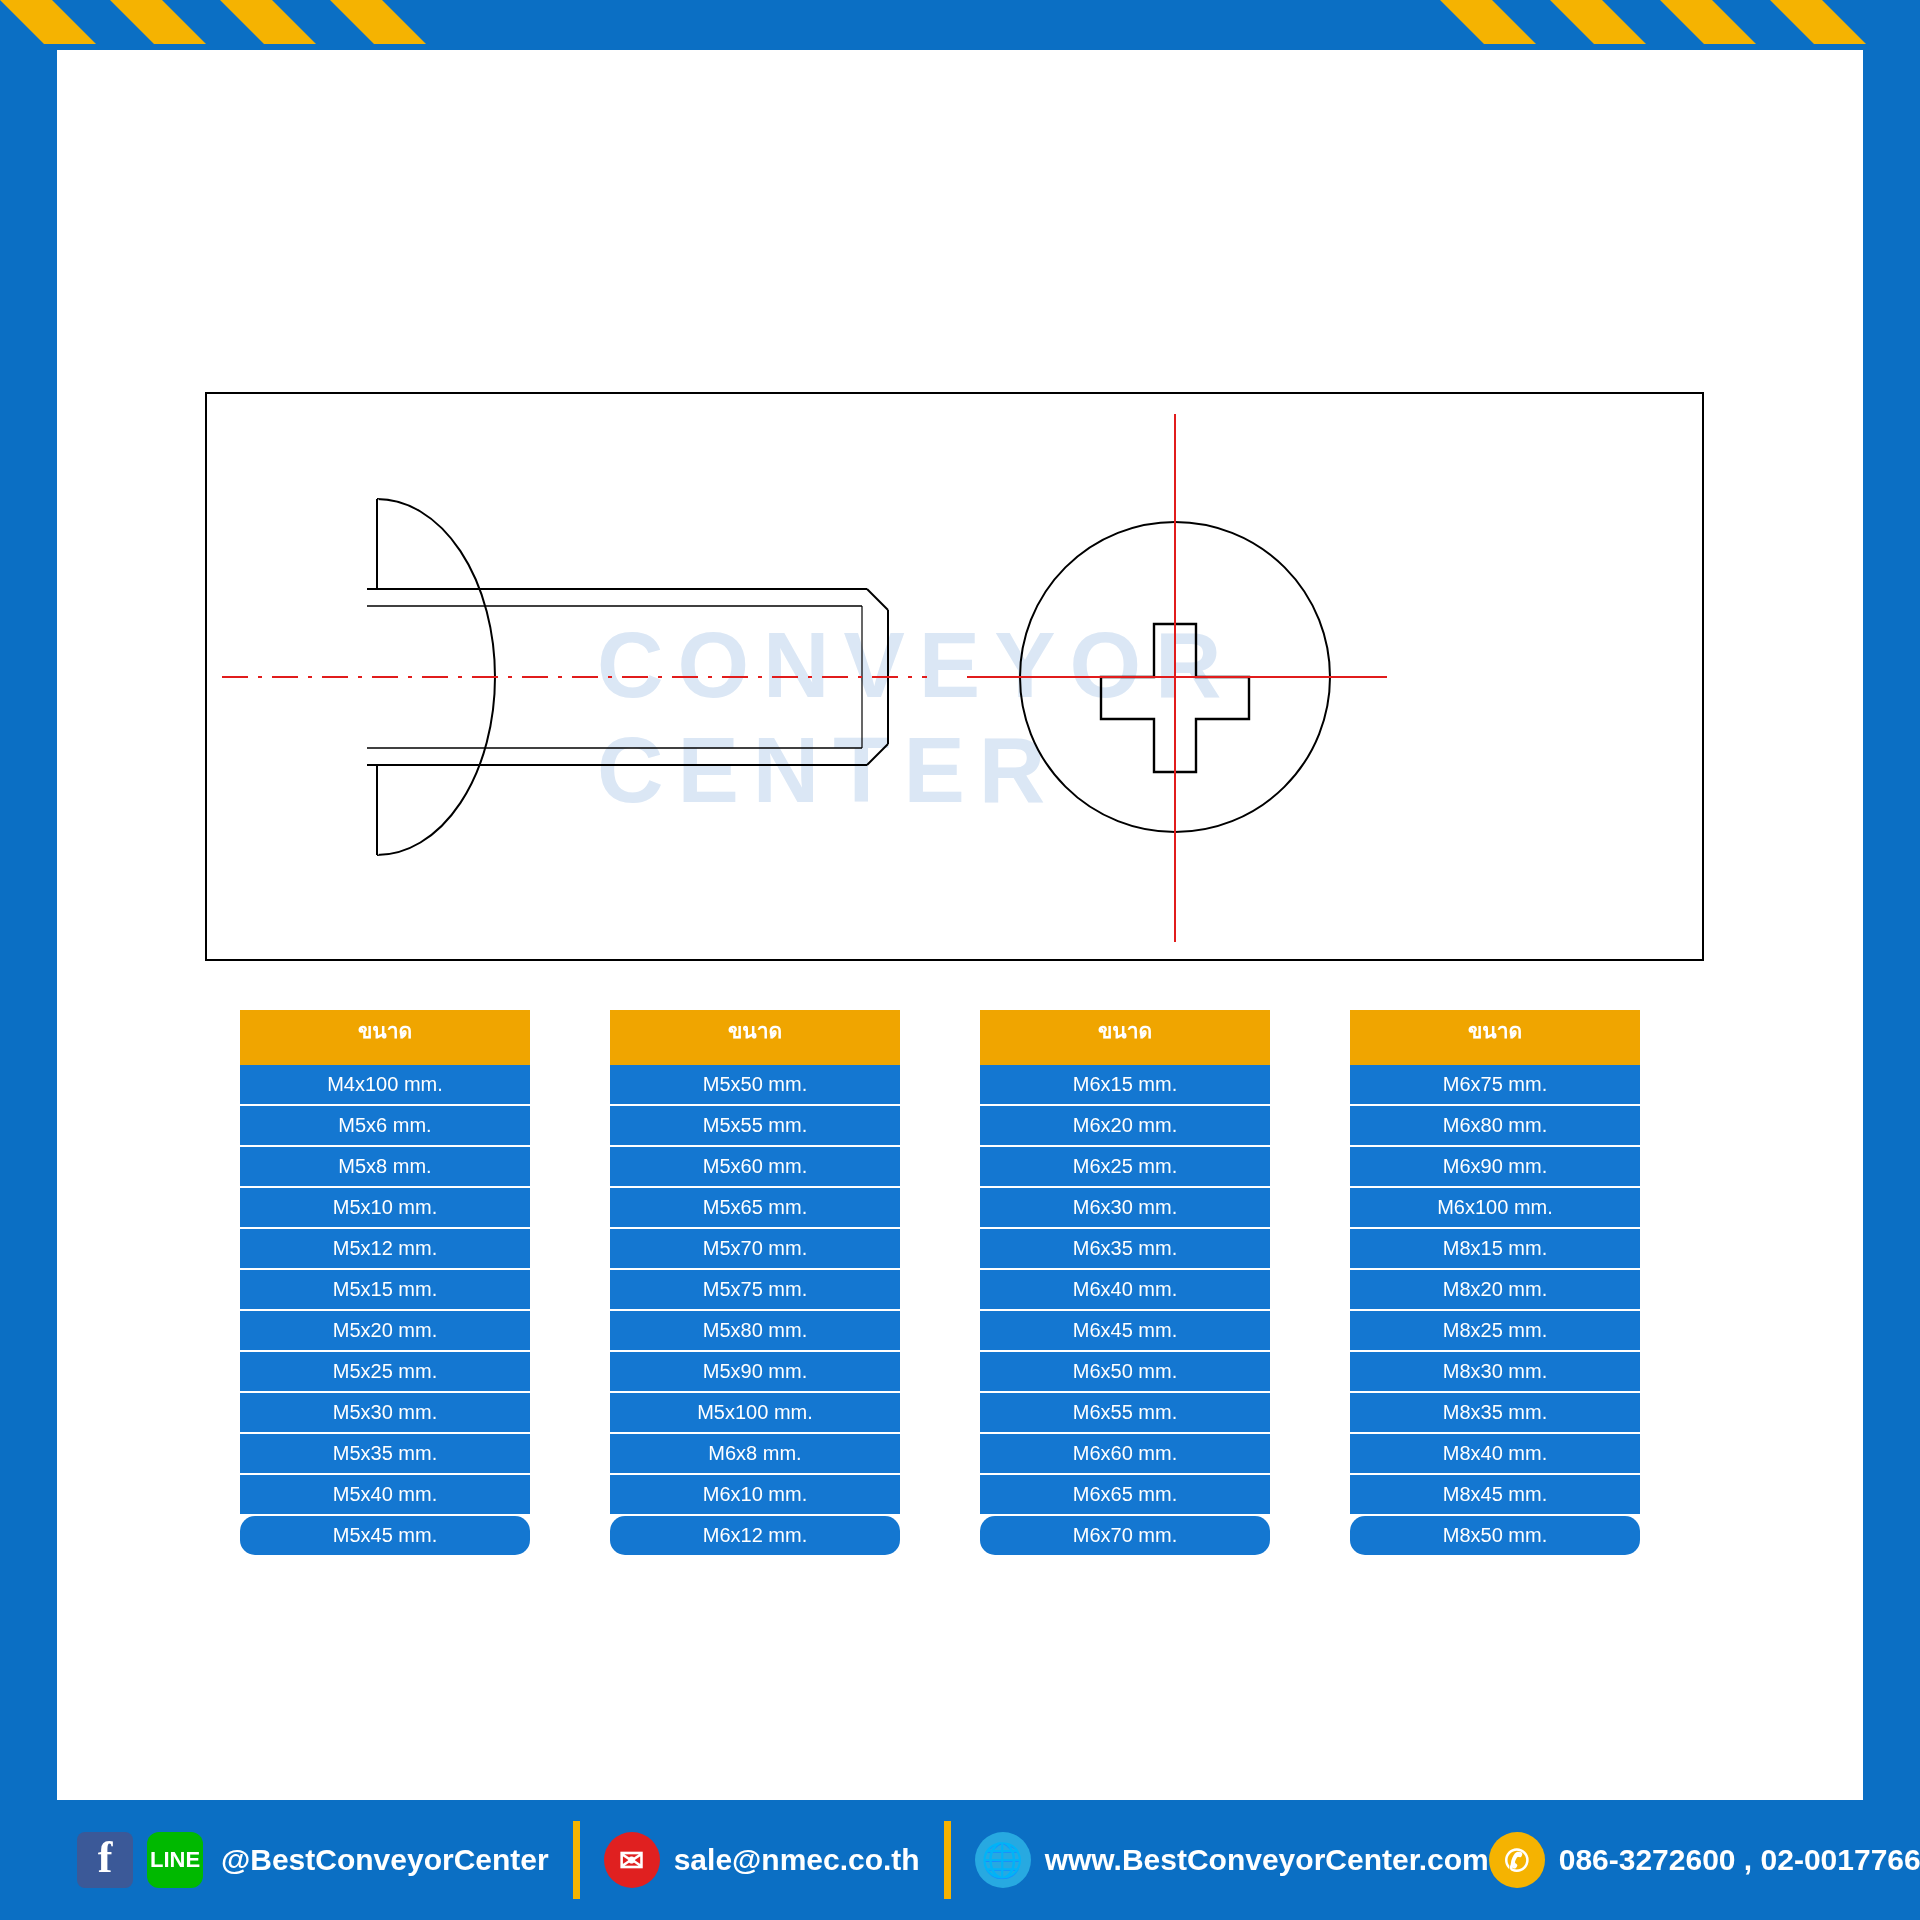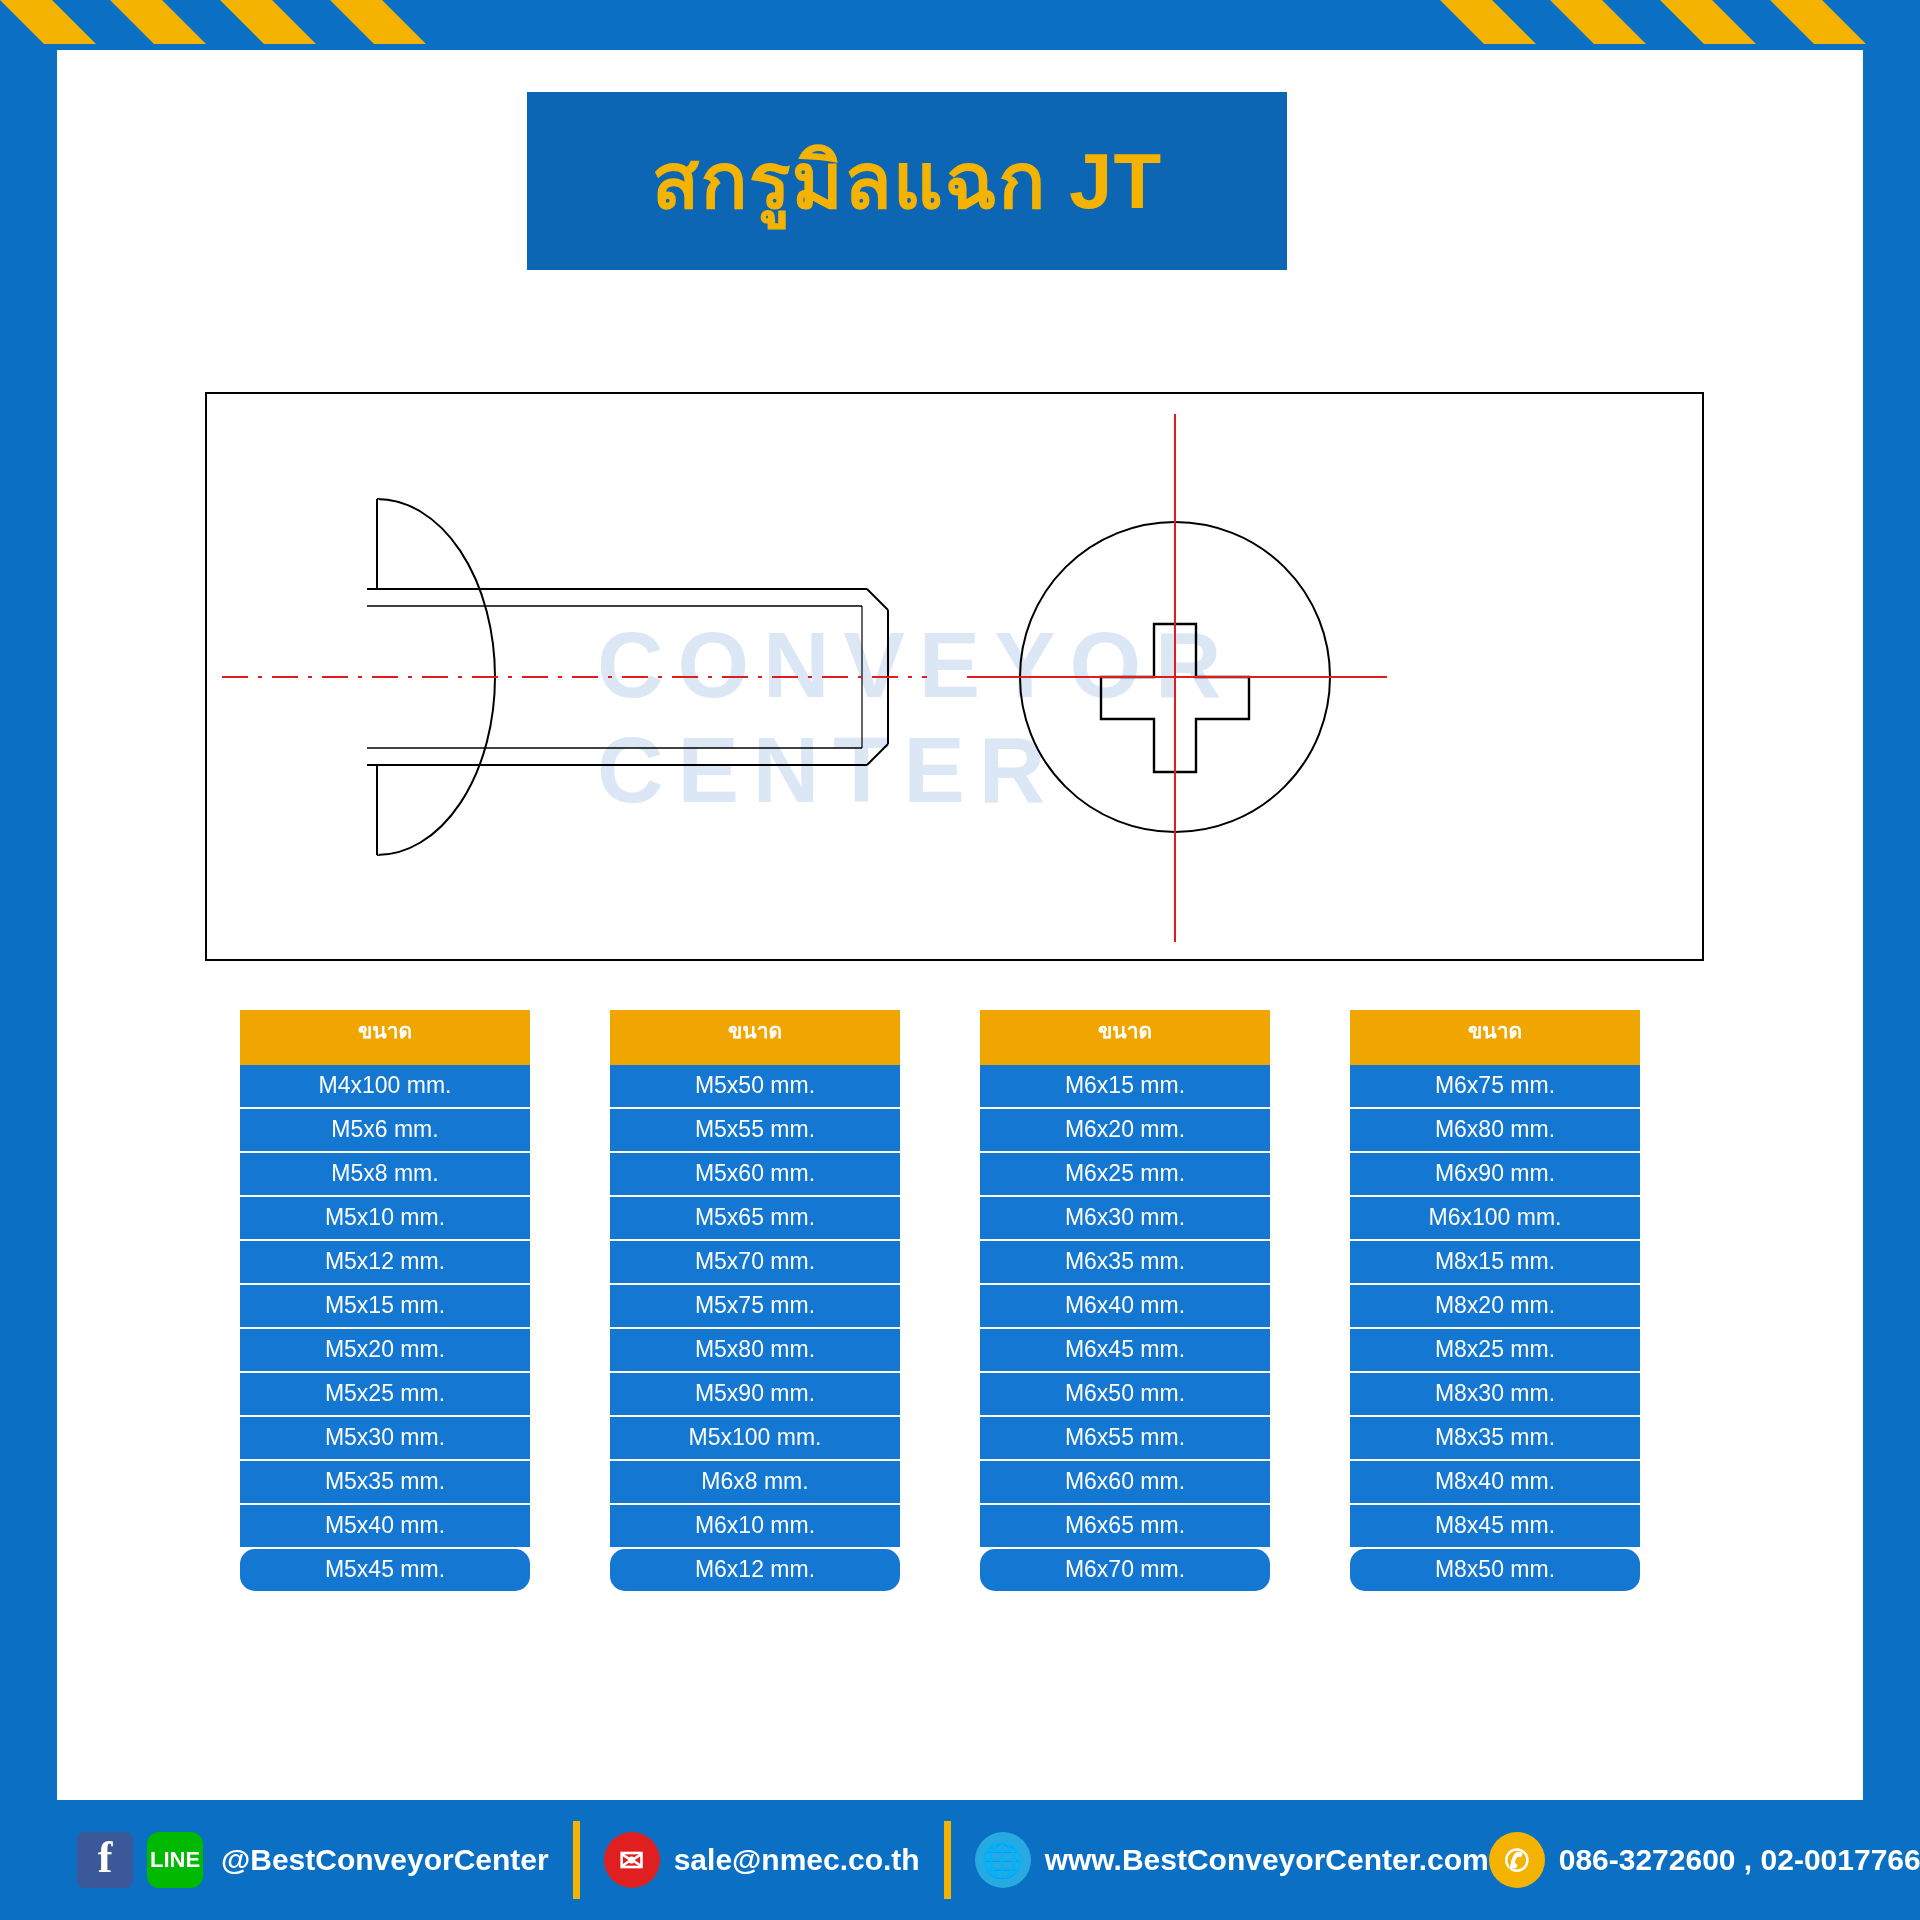--- a/index.html
+++ b/index.html
@@ -122,21 +122,21 @@
     font-size: 21px;
     font-weight: bold;
     text-align: center;
     padding: 10px 0 24px;
     line-height: 1;
   }
   .tbl-row {
     background: #1477d1;
     border-bottom: 2px solid #ffffff;
     color: #ffffff;
-    font-size: 23px;
+    font-size: 20px;
     text-align: center;
     padding: 9px 0 10px;
     line-height: 1;
   }
   .tbl-row:last-child { border-bottom: none; border-radius: 15px; }
 
   
   .footer {
     position: absolute;
     left: 57px;
@@ -222,23 +222,20 @@
     <div class="chev" style="left:220px"></div>
     <div class="chev" style="left:330px"></div>
     <div class="chev" style="left:1440px"></div>
     <div class="chev" style="left:1550px"></div>
     <div class="chev" style="left:1660px"></div>
     <div class="chev" style="left:1770px"></div>
   </div>
 
   <div class="card"></div>
 
-  <div class="title-banner">
-    <div class="title-text">สกรูมิลแฉก JT</div>
-  </div>
 
   <div class="drawing-frame">
     <div class="watermark">
       <div class="wm-text wm-2">CONVEYOR</div>
       <div class="wm-text wm-3">CENTER</div>
     </div>
 
     <svg class="drawing-svg" width="1495" height="565" viewBox="0 0 1495 565">
 
       <path d="M170,105 A118,178 0 0 1 170,461" fill="none" stroke="#000" stroke-width="2"></path>

